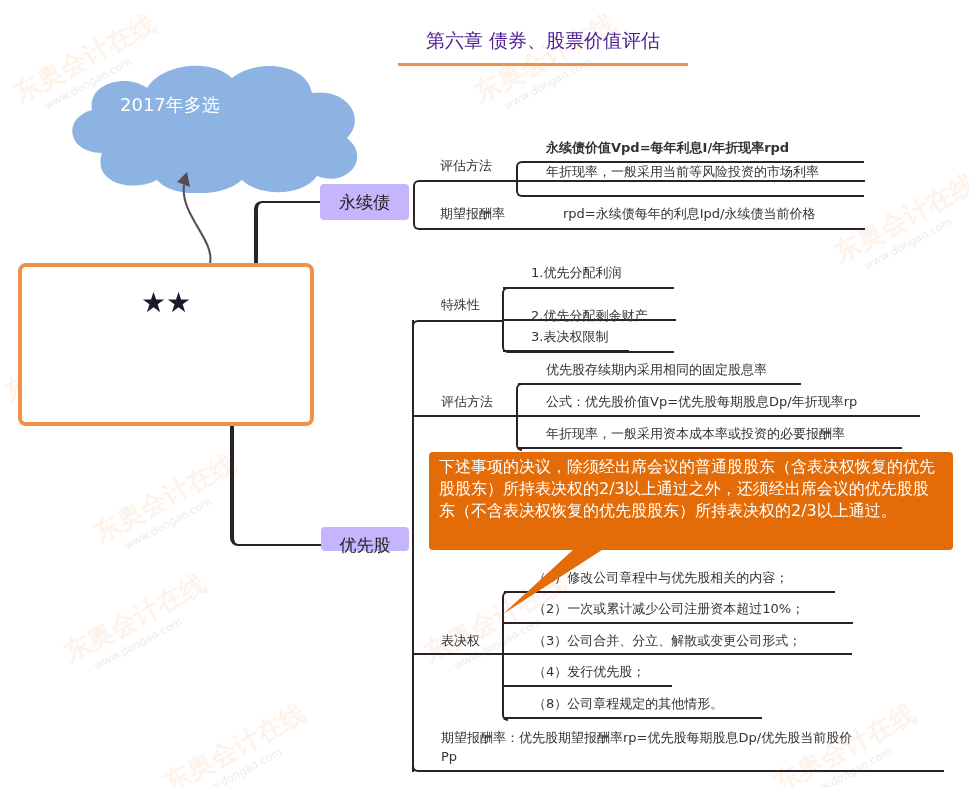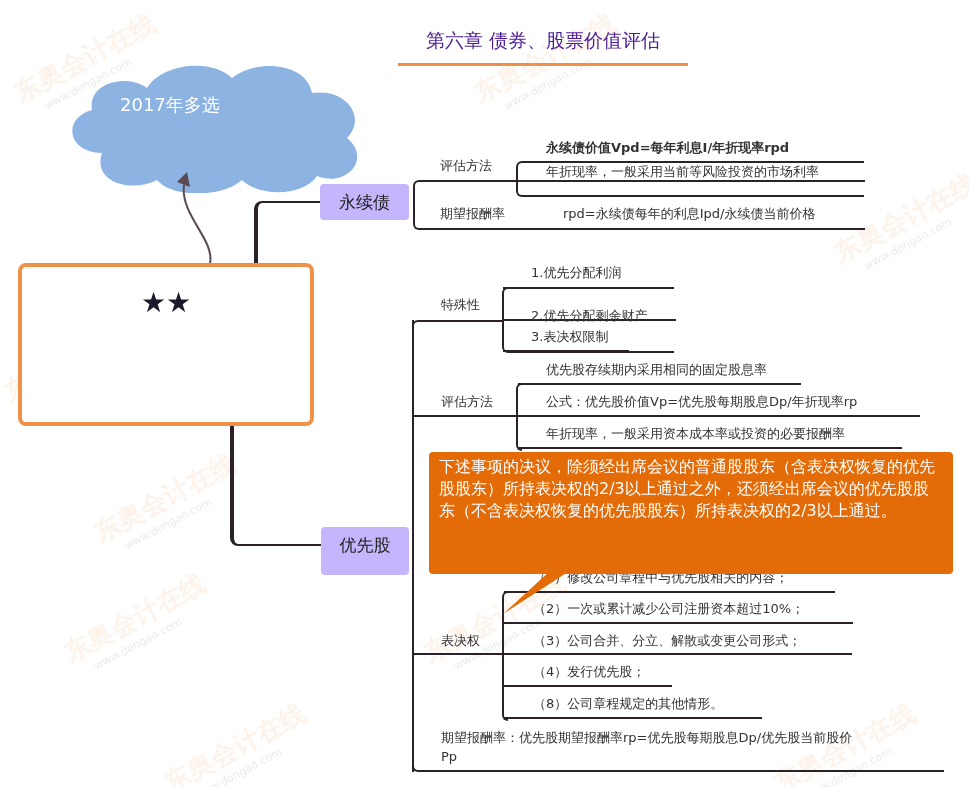--- a/index.html
+++ b/index.html
@@ -12,21 +12,21 @@
   .bracket{position:absolute;border:2px solid #2a2228;border-right:none;border-radius:6px 0 0 6px;}
   .wm{position:absolute;color:rgba(240,160,90,0.13);font-size:26px;font-weight:bold;transform:rotate(-28deg);white-space:nowrap;}
   .wm small{display:block;font-size:11px;color:rgba(150,150,150,0.2);font-weight:normal;margin-left:20px;}
   .title{position:absolute;left:398px;top:28px;width:290px;text-align:center;font-size:19px;color:#4c1d95;}
   .title-underline{position:absolute;left:398px;top:63px;width:290px;height:3px;background:#f0914a;}
   .cloud{position:absolute;left:62px;top:58px;width:310px;height:135px;}
   .cloud-text{position:absolute;left:120px;top:92px;color:#fff;font-size:18px;line-height:26px;width:230px;}
   .root{position:absolute;left:18px;top:263px;width:296px;height:163px;border:4px solid #f0914a;border-radius:8px;background:#fff;
         text-align:center;font-size:28px;line-height:40px;color:#222;box-sizing:border-box;padding-top:16px;}
   .node{position:absolute;background:#c4b5fd;border-radius:4px;font-size:17px;color:#222;text-align:center;line-height:32px;}
-  .callout{position:absolute;left:429px;top:452px;width:524px;height:122px;background:#e36c09;border-radius:4px;
+  .callout{position:absolute;left:429px;top:452px;width:524px;height:98px;background:#e36c09;border-radius:4px;
            color:#fff;font-size:16px;line-height:22px;padding:4px 10px;box-sizing:border-box;}
 </style>
 </head>
 <body>
 
 <div class="wm" style="left:10px;top:40px;"><span>东奥会计在线</span><small>www.dongao.com</small></div>
 <div class="wm" style="left:470px;top:40px;"><span>东奥会计在线</span><small>www.dongao.com</small></div>
 <div class="wm" style="left:830px;top:200px;"><span>东奥会计在线</span><small>www.dongao.com</small></div>
 <div class="wm" style="left:0px;top:340px;"><span>东奥会计在线</span><small>www.dongao.com</small></div>
 <div class="wm" style="left:90px;top:480px;"><span>东奥会计在线</span><small>www.dongao.com</small></div>
@@ -62,21 +62,21 @@
 <div class="bracket" style="left:413px;top:180px;width:450px;height:46px;"></div>
 <div class="t" style="left:440px;top:158px;">评估方法</div>
 <div class="t" style="left:440px;top:206px;">期望报酬率</div>
 <div class="t" style="left:563px;top:206px;">rpd=永续债每年的利息Ipd/永续债当前价格</div>
 
 <div class="bracket" style="left:516px;top:161px;width:346px;height:32px;"></div>
 <div class="t" style="left:546px;top:140px;font-weight:bold;">永续债价值Vpd=每年利息I/年折现率rpd</div>
 <div class="t" style="left:546px;top:164px;">年折现率，一般采用当前等风险投资的市场利率</div>
 <div class="hl" style="left:862px;top:192px;width:0px;"></div>
 
-<div class="node" style="left:321px;top:527px;width:88px;height:48px;line-height:36px;">优先股</div>
+<div class="node" style="left:321px;top:527px;width:88px;height:24px;line-height:36px;">优先股</div>
 
 <div class="vl" style="left:412px;top:320px;height:452px;"></div>
 <div class="bracket" style="left:412px;top:320px;width:90px;height:4px;border-bottom:none;border-radius:6px 0 0 0;"></div>
 <div class="hl" style="left:414px;top:415px;width:104px;"></div>
 <div class="hl" style="left:414px;top:653px;width:88px;"></div>
 <div class="abs" style="left:412px;top:750px;width:530px;height:20px;border-left:2px solid #2a2228;border-bottom:2px solid #2a2228;border-bottom-left-radius:6px;"></div>
 
 <div class="t" style="left:441px;top:297px;">特殊性</div>
 <div class="bracket" style="left:502px;top:287px;width:170px;height:62px;"></div>
 <div class="hl" style="left:503px;top:287px;width:143px;"></div>

